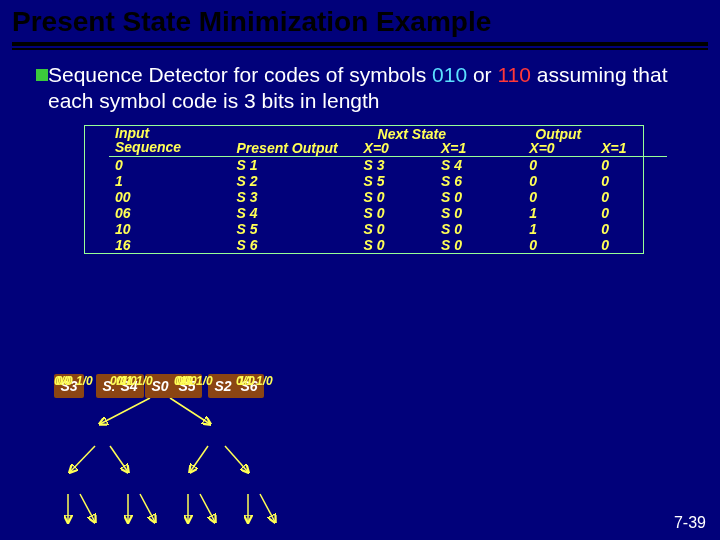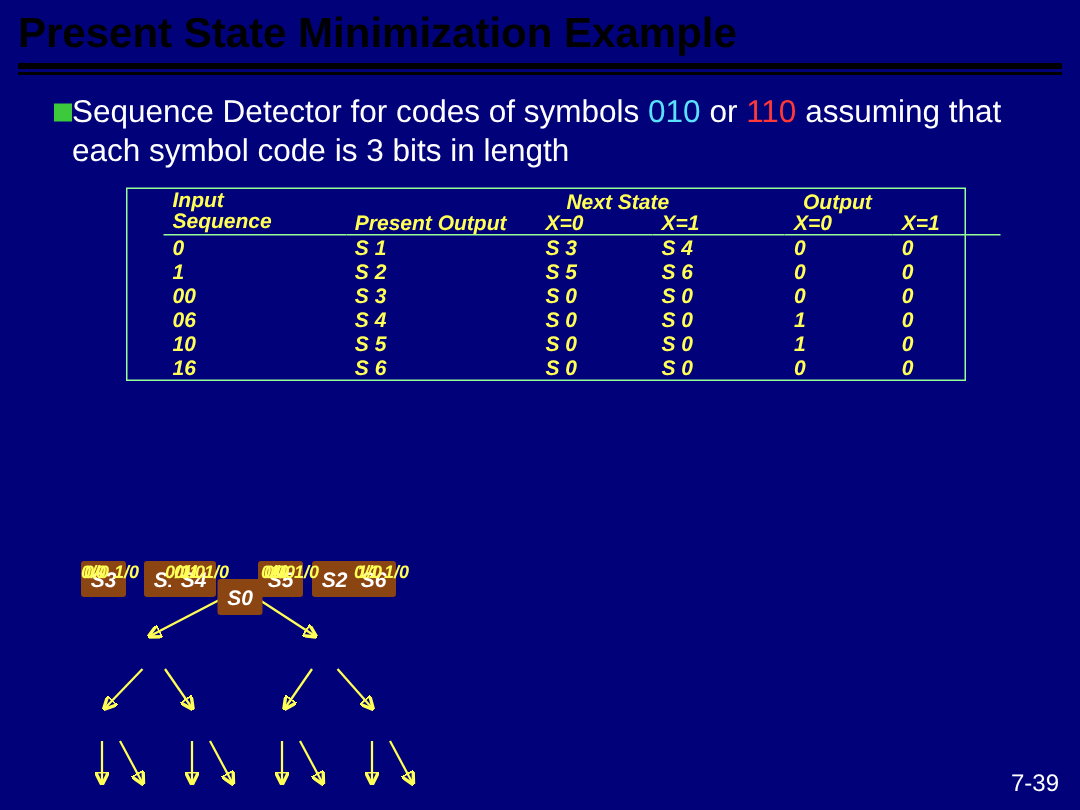--- a/index.html
+++ b/index.html
@@ -205,21 +205,21 @@
     <line x1="28" y1="120" x2="28" y2="148" marker-end="url(#ah)"></line>
     <line x1="40" y1="120" x2="55" y2="148" marker-end="url(#ah)"></line>
     <line x1="88" y1="120" x2="88" y2="148" marker-end="url(#ah)"></line>
     <line x1="100" y1="120" x2="115" y2="148" marker-end="url(#ah)"></line>
     <line x1="148" y1="120" x2="148" y2="148" marker-end="url(#ah)"></line>
     <line x1="160" y1="120" x2="175" y2="148" marker-end="url(#ah)"></line>
     <line x1="208" y1="120" x2="208" y2="148" marker-end="url(#ah)"></line>
     <line x1="220" y1="120" x2="235" y2="148" marker-end="url(#ah)"></line>
   </svg>
 
-  <div class="node" style="left:105px;top:12px">S0</div>
+  <div class="node" style="left:105px;top:0">S0</div>
   <div class="node" style="left:56px;top:50">S1</div>
   <div class="node" style="left:168px;top:50">S2</div>
   <div class="node" style="left:14px;top:98">S3</div>
   <div class="node" style="left:74px;top:98">S4</div>
   <div class="node" style="left:132px;top:98">S5</div>
   <div class="node" style="left:194px;top:98">S6</div>
 
   <div class="elabel" style="left:70px;top:18">0/0</div>
   <div class="elabel" style="left:140px;top:18">1/0</div>
   <div class="elabel" style="left:14px;top:66">0/0</div>

